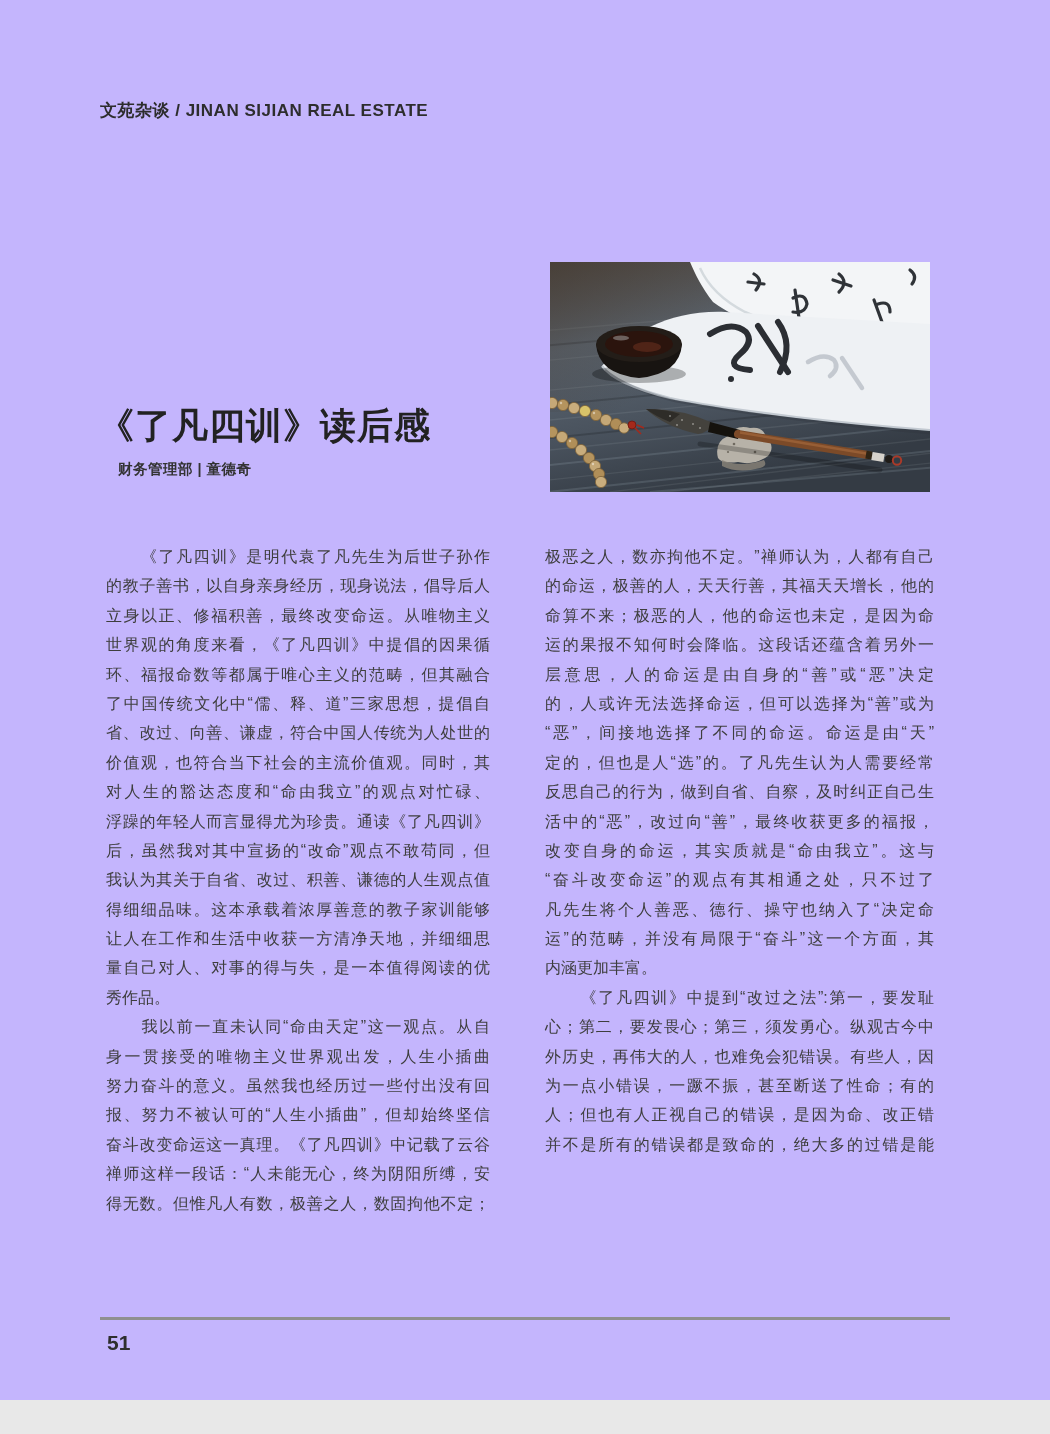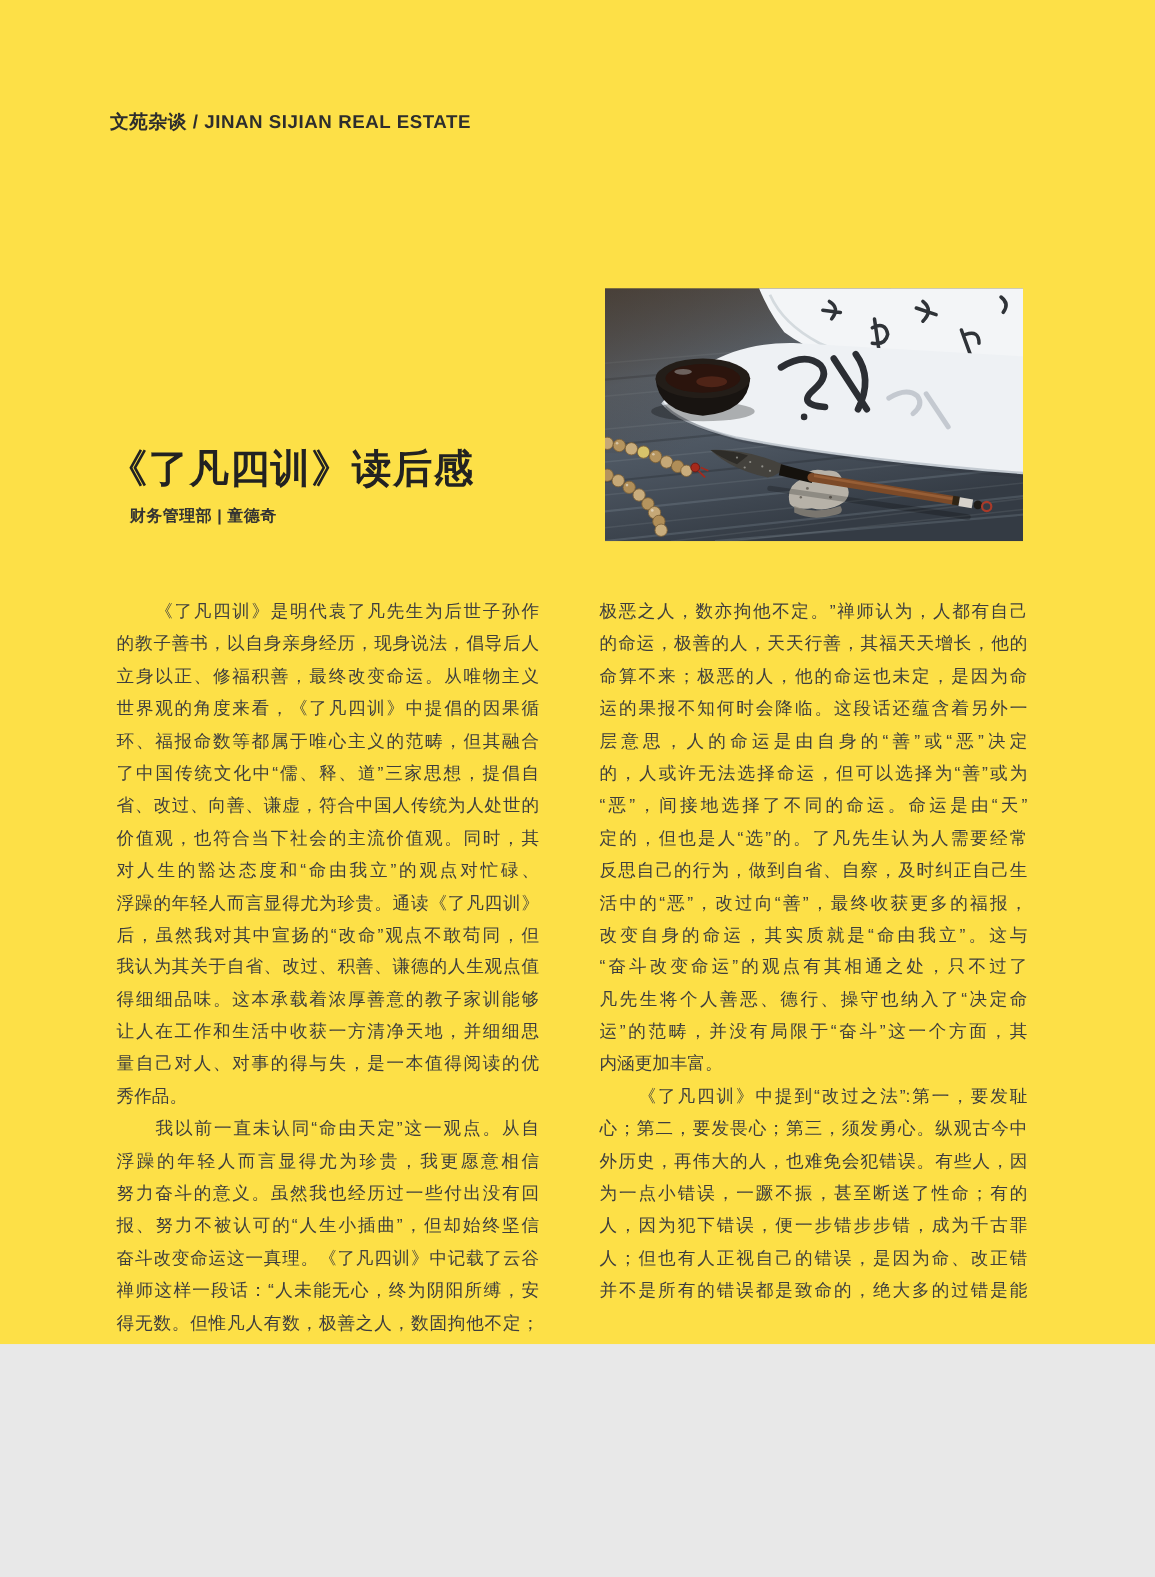--- a/index.html
+++ b/index.html
@@ -1,18 +1,18 @@
 <!DOCTYPE html>
 <html><head>
 <meta charset="utf-8">
 <style>
   html,body{margin:0;padding:0;background:#e8e8e8;}
   .page{
-    position:relative;width:1050px;height:1222px;margin:0 auto;
-    background:#fde047;overflow:hidden;
+    position:relative;width:1050px;height:1400px;margin:0 auto;
+    background:#c4b5fd;overflow:hidden;
     font-family:"Liberation Sans","DejaVu Sans",sans-serif;
   }
   .header{
     position:absolute;left:100px;top:99px;
     font-size:17px;font-weight:bold;color:#2d2d2d;letter-spacing:0.5px;
   }
   .article-title{
     position:absolute;left:98px;top:402px;
     font-family:"DejaVu Serif","Liberation Serif",serif;
     font-size:36px;font-weight:600;color:#222222;letter-spacing:1px;
@@ -204,21 +204,21 @@
       <div class="line">价值观，也符合当下社会的主流价值观。同时，其</div>
       <div class="line">对人生的豁达态度和“命由我立”的观点对忙碌、</div>
       <div class="line">浮躁的年轻人而言显得尤为珍贵。通读《了凡四训》</div>
       <div class="line">后，虽然我对其中宣扬的“改命”观点不敢苟同，但</div>
       <div class="line">我认为其关于自省、改过、积善、谦德的人生观点值</div>
       <div class="line">得细细品味。这本承载着浓厚善意的教子家训能够</div>
       <div class="line">让人在工作和生活中收获一方清净天地，并细细思</div>
       <div class="line">量自己对人、对事的得与失，是一本值得阅读的优</div>
       <div class="line">秀作品。</div>
       <div class="line">　　我以前一直未认同“命由天定”这一观点。从自</div>
-      <div class="line">浮躁的年轻人而言显得尤为珍贵，我更愿意相信</div>
+      <div class="line">身一贯接受的唯物主义世界观出发，人生小插曲</div>
       <div class="line">努力奋斗的意义。虽然我也经历过一些付出没有回</div>
       <div class="line">报、努力不被认可的“人生小插曲”，但却始终坚信</div>
       <div class="line">奋斗改变命运这一真理。《了凡四训》中记载了云谷</div>
       <div class="line">禅师这样一段话：“人未能无心，终为阴阳所缚，安</div>
       <div class="line">得无数。但惟凡人有数，极善之人，数固拘他不定；</div>
     </div>
 
   <div class="col col-right">
       <div class="line">极恶之人，数亦拘他不定。”禅师认为，人都有自己</div>
       <div class="line">的命运，极善的人，天天行善，其福天天增长，他的</div>
@@ -232,21 +232,20 @@
       <div class="line">活中的“恶”，改过向“善”，最终收获更多的福报，</div>
       <div class="line">改变自身的命运，其实质就是“命由我立”。这与</div>
       <div class="line">“奋斗改变命运”的观点有其相通之处，只不过了</div>
       <div class="line">凡先生将个人善恶、德行、操守也纳入了“决定命</div>
       <div class="line">运”的范畴，并没有局限于“奋斗”这一个方面，其</div>
       <div class="line">内涵更加丰富。</div>
       <div class="line">　　《了凡四训》中提到“改过之法”:第一，要发耻</div>
       <div class="line">心；第二，要发畏心；第三，须发勇心。纵观古今中</div>
       <div class="line">外历史，再伟大的人，也难免会犯错误。有些人，因</div>
       <div class="line">为一点小错误，一蹶不振，甚至断送了性命；有的</div>
-      <div class="line">人，因为犯下错误，便一步错步步错，成为千古罪</div>
       <div class="line">人；但也有人正视自己的错误，是因为命、改正错</div>
       <div class="line">并不是所有的错误都是致命的，绝大多的过错是能</div>
     </div>
 
   <div class="footer-rule"></div>
   <div class="page-number">51</div>
 
 </div>
 
 </body></html>

